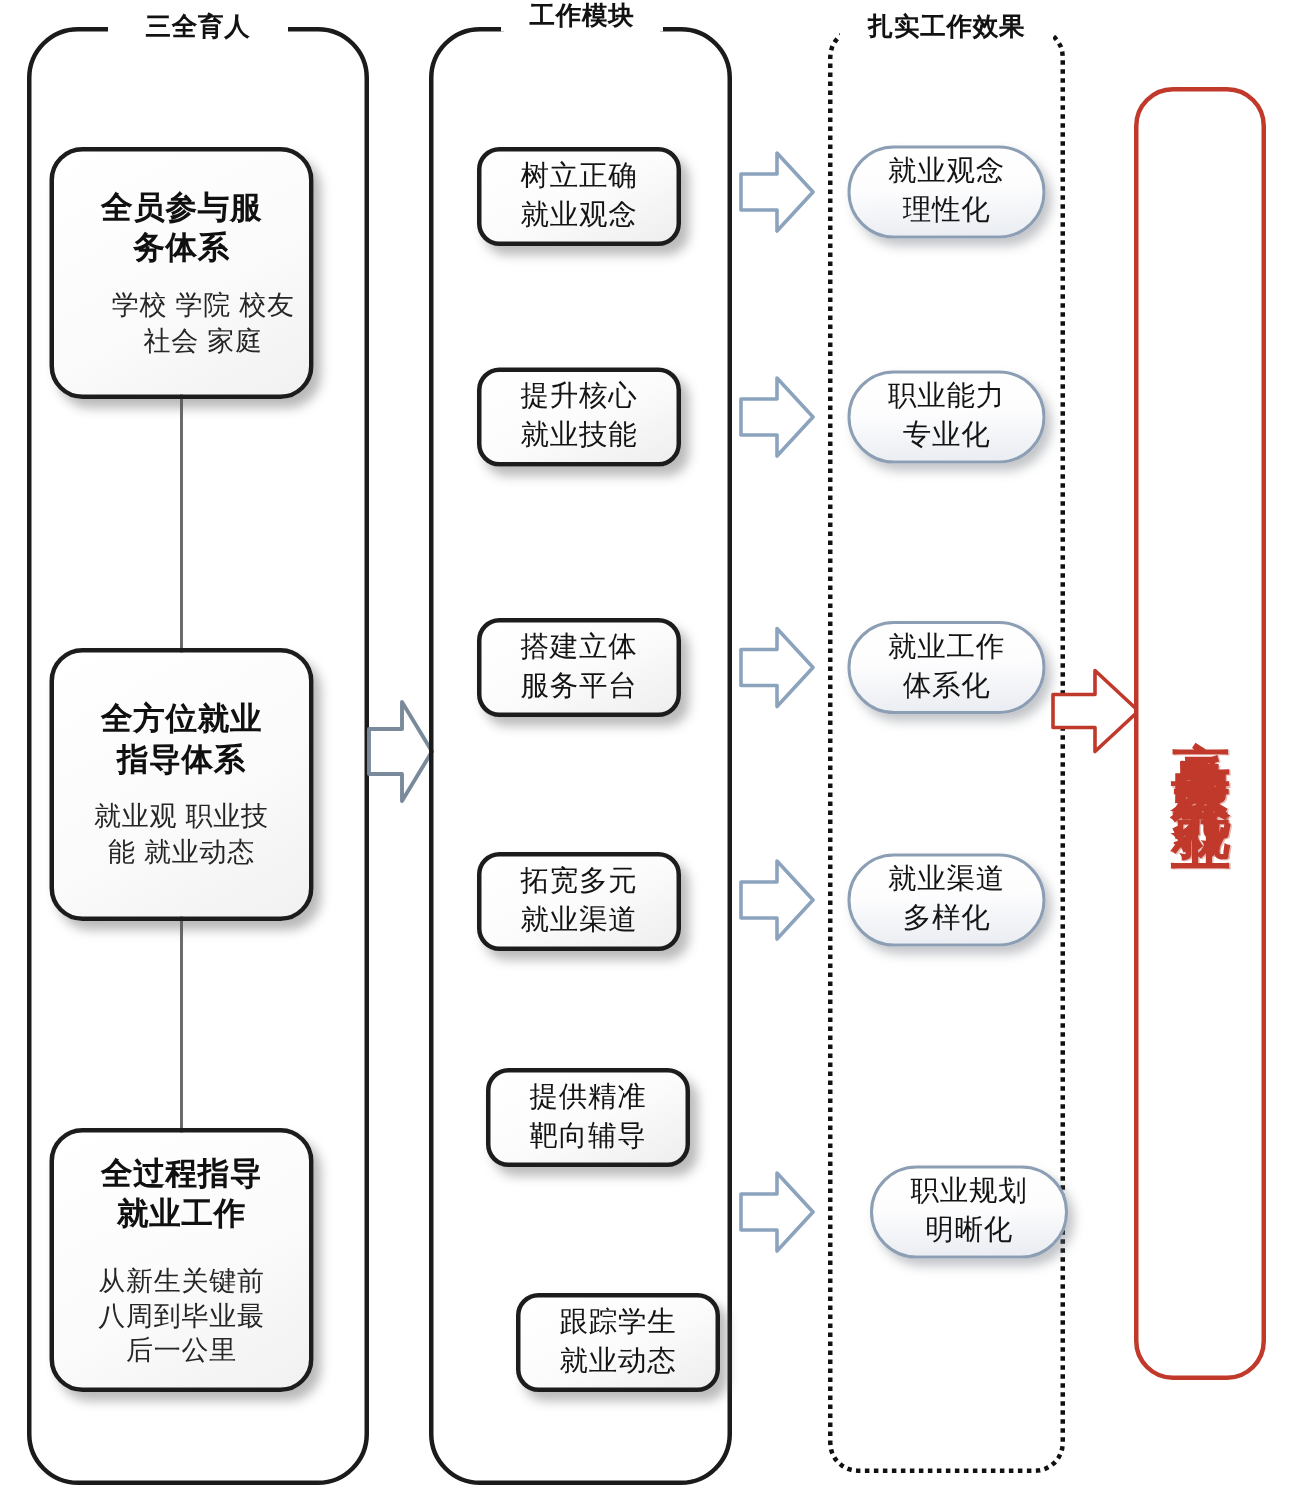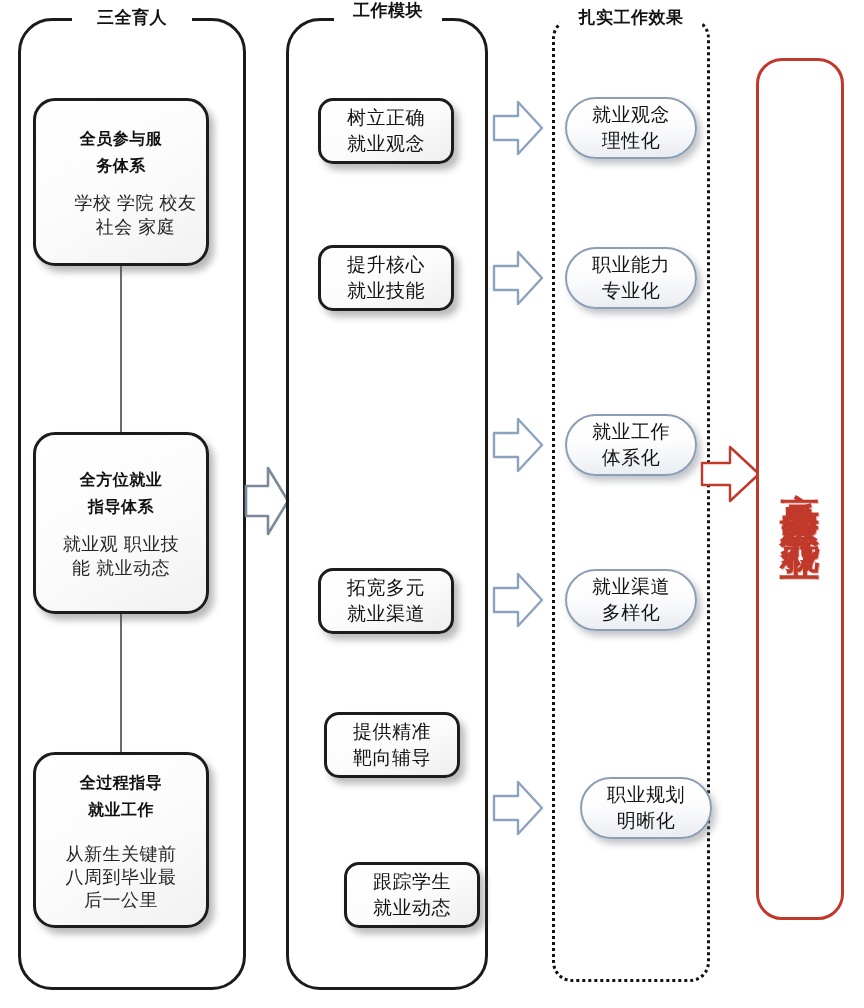--- a/index.html
+++ b/index.html
@@ -67,21 +67,21 @@
     box-shadow: 5px 6px 7px rgba(80, 80, 80, 0.40);
     display: flex;
     flex-direction: column;
     align-items: center;
     justify-content: center;
     text-align: center;
     padding: 6px 8px;
   }
   .pillar-title {
     font-weight: bold;
-    font-size: 16px;
+    font-size: 21px;
     line-height: 27px;
     color: #101010;
     letter-spacing: 0.5px;
   }
   .pillar-sub {
     margin-top: 12px;
     font-size: 18px;
     line-height: 24px;
     color: #262626;
     letter-spacing: 0.5px;
@@ -204,20 +204,24 @@
   <div class="col-header" style="left:334px; top:1px; width:108px;">工作模块</div>
 
   <div class="module-box" style="left:318px; top:98px; width:136px; height:66px;">
     <div class="module-label" style="white-space:pre-line;">树立正确
 就业观念</div>
   </div>
   <div class="module-box" style="left:318px; top:245px; width:136px; height:66px;">
     <div class="module-label" style="white-space:pre-line;">提升核心
 就业技能</div>
   </div>
+  <div class="module-box" style="left:318px; top:412px; width:136px; height:66px;">
+    <div class="module-label" style="white-space:pre-line;">搭建立体
+服务平台</div>
+  </div>
   <div class="module-box" style="left:318px; top:568px; width:136px; height:66px;">
     <div class="module-label" style="white-space:pre-line;">拓宽多元
 就业渠道</div>
   </div>
   <div class="module-box" style="left:324px; top:712px; width:136px; height:66px;">
     <div class="module-label" style="white-space:pre-line;">提供精准
 靶向辅导</div>
   </div>
   <div class="module-box" style="left:318px; top:862px; width:136px; height:66px;margin-left:26px;">
     <div class="module-label" style="white-space:pre-line;">跟踪学生

